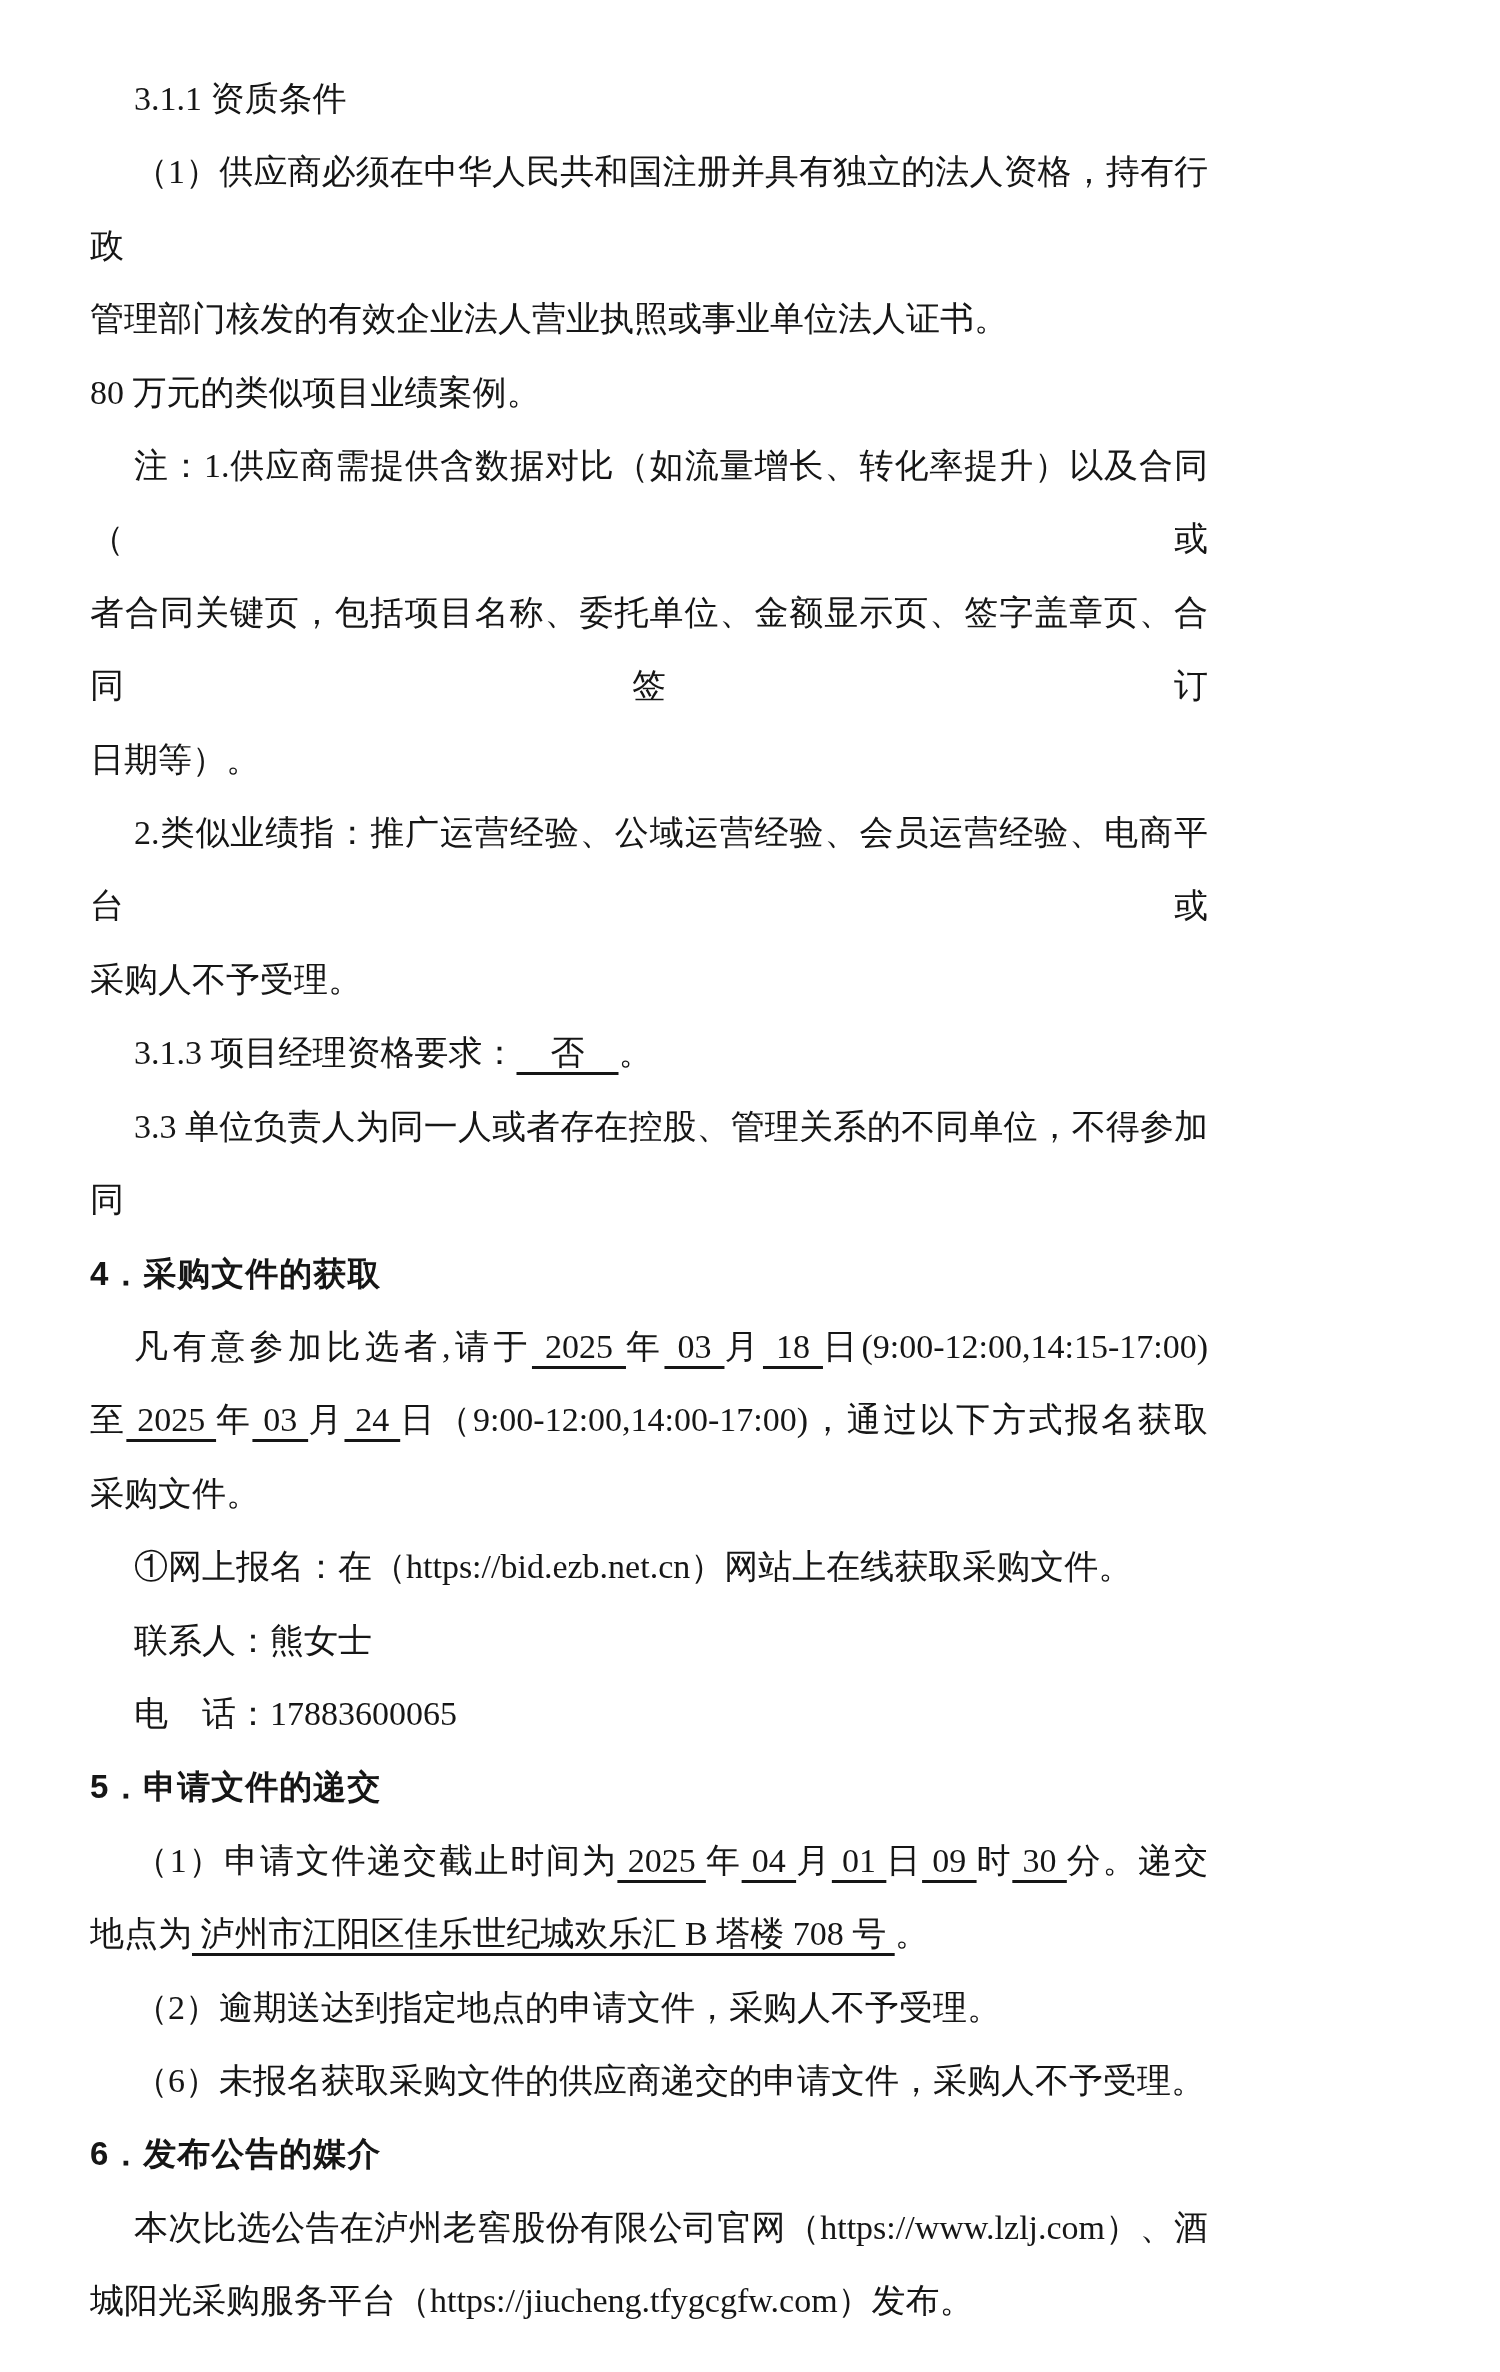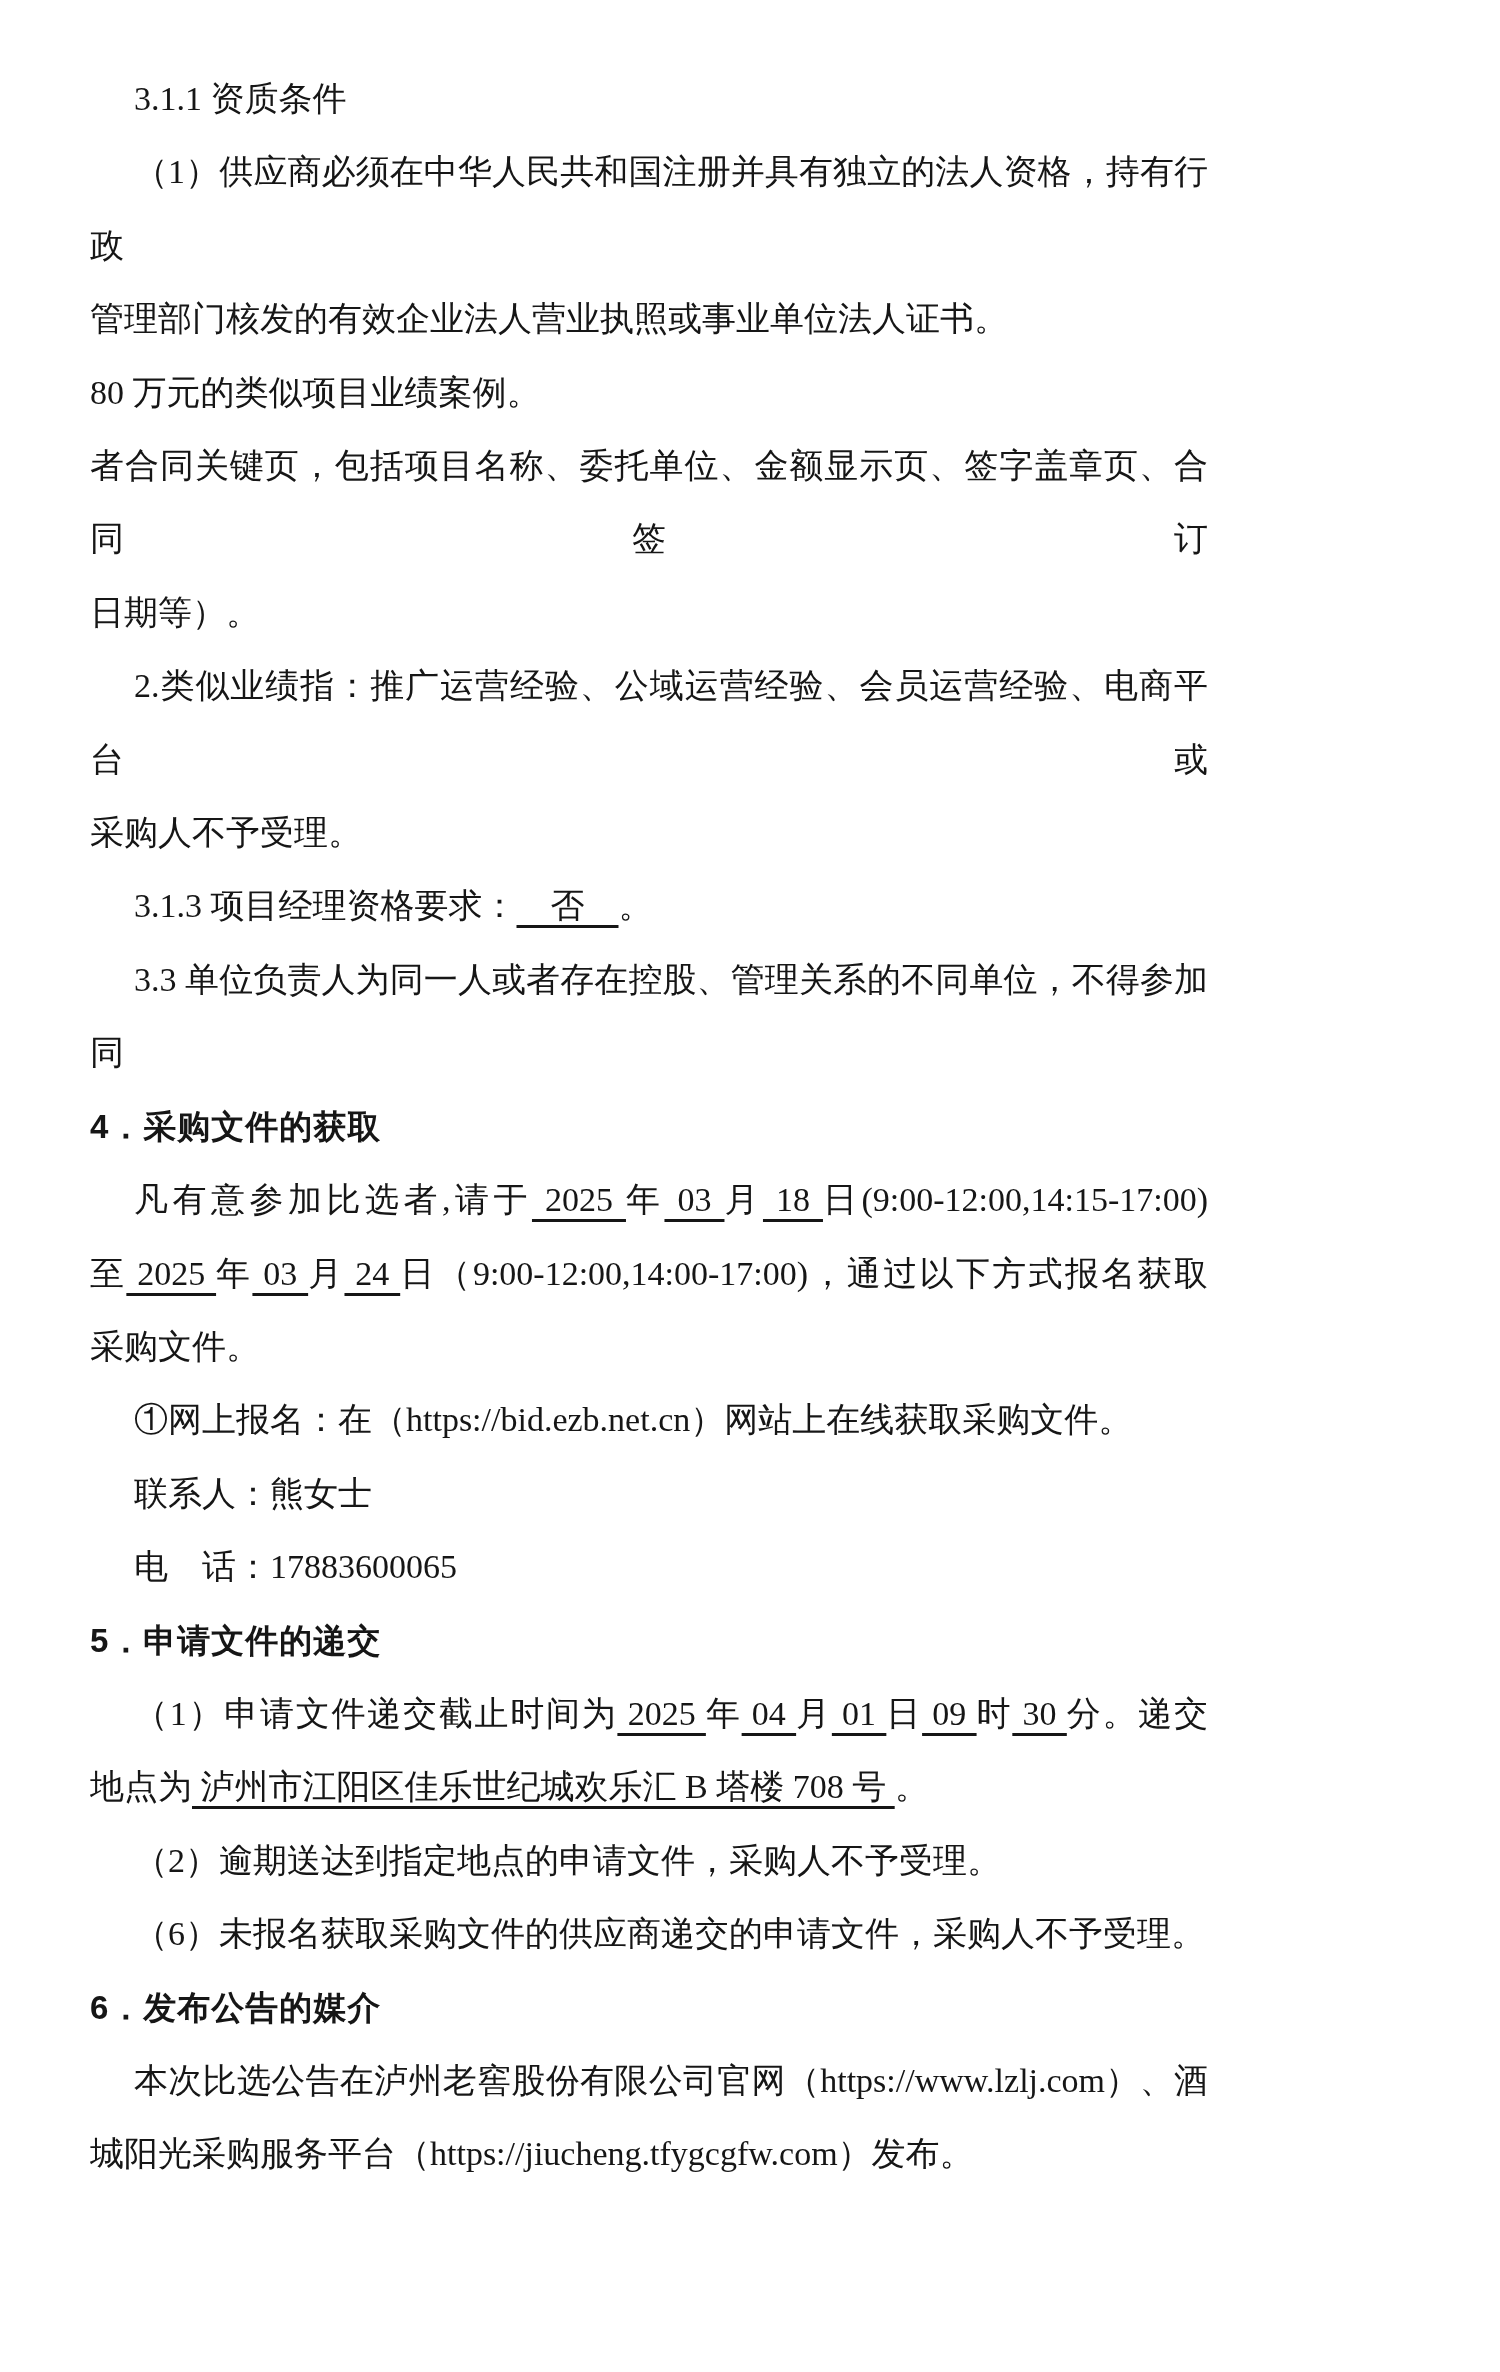--- a/index.html
+++ b/index.html
@@ -47,20 +47,21 @@
 </style>
 </head>
 <body>
 
 <div class="doc">
   <div>
       <p class="line indent"><span>3.1.1 资质条件</span></p>
       <p class="line indent just"><span>（1）供应商必须在中华人民共和国注册并具有独立的法人资格，持有行政</span></p>
       <p class="line"><span>管理部门核发的有效企业法人营业执照或事业单位法人证书。</span></p>
       <p class="line"><span>80 万元的类似项目业绩案例。</span></p>
+      <p class="line indent just"><span>注：1.供应商需提供含数据对比（如流量增长、转化率提升）以及合同（或</span></p>
       <p class="line just"><span>者合同关键页，包括项目名称、委托单位、金额显示页、签字盖章页、合同签订</span></p>
       <p class="line"><span>日期等）。</span></p>
       <p class="line indent just"><span>2.类似业绩指：推广运营经验、公域运营经验、会员运营经验、电商平台或</span></p>
       <p class="line"><span>采购人不予受理。</span></p>
       <p class="line indent"><span>3.1.3 项目经理资格要求：</span><span class="u">　否　</span><span>。</span></p>
       <p class="line indent just"><span>3.3 单位负责人为同一人或者存在控股、管理关系的不同单位，不得参加同</span></p>
       <p class="line heading"><span>4．采购文件的获取</span></p>
       <p class="line indent just"><span>凡有意参加比选者,请于</span><span class="u">&nbsp;2025&nbsp;</span><span>年</span><span class="u">&nbsp;03&nbsp;</span><span>月</span><span class="u">&nbsp;18&nbsp;</span><span>日(9:00-12:00,14:15-17:00)</span></p>
       <p class="line just"><span>至</span><span class="u">&nbsp;2025&nbsp;</span><span>年</span><span class="u">&nbsp;03&nbsp;</span><span>月</span><span class="u">&nbsp;24&nbsp;</span><span>日（9:00-12:00,14:00-17:00)，通过以下方式报名获取</span></p>
       <p class="line"><span>采购文件。</span></p>

